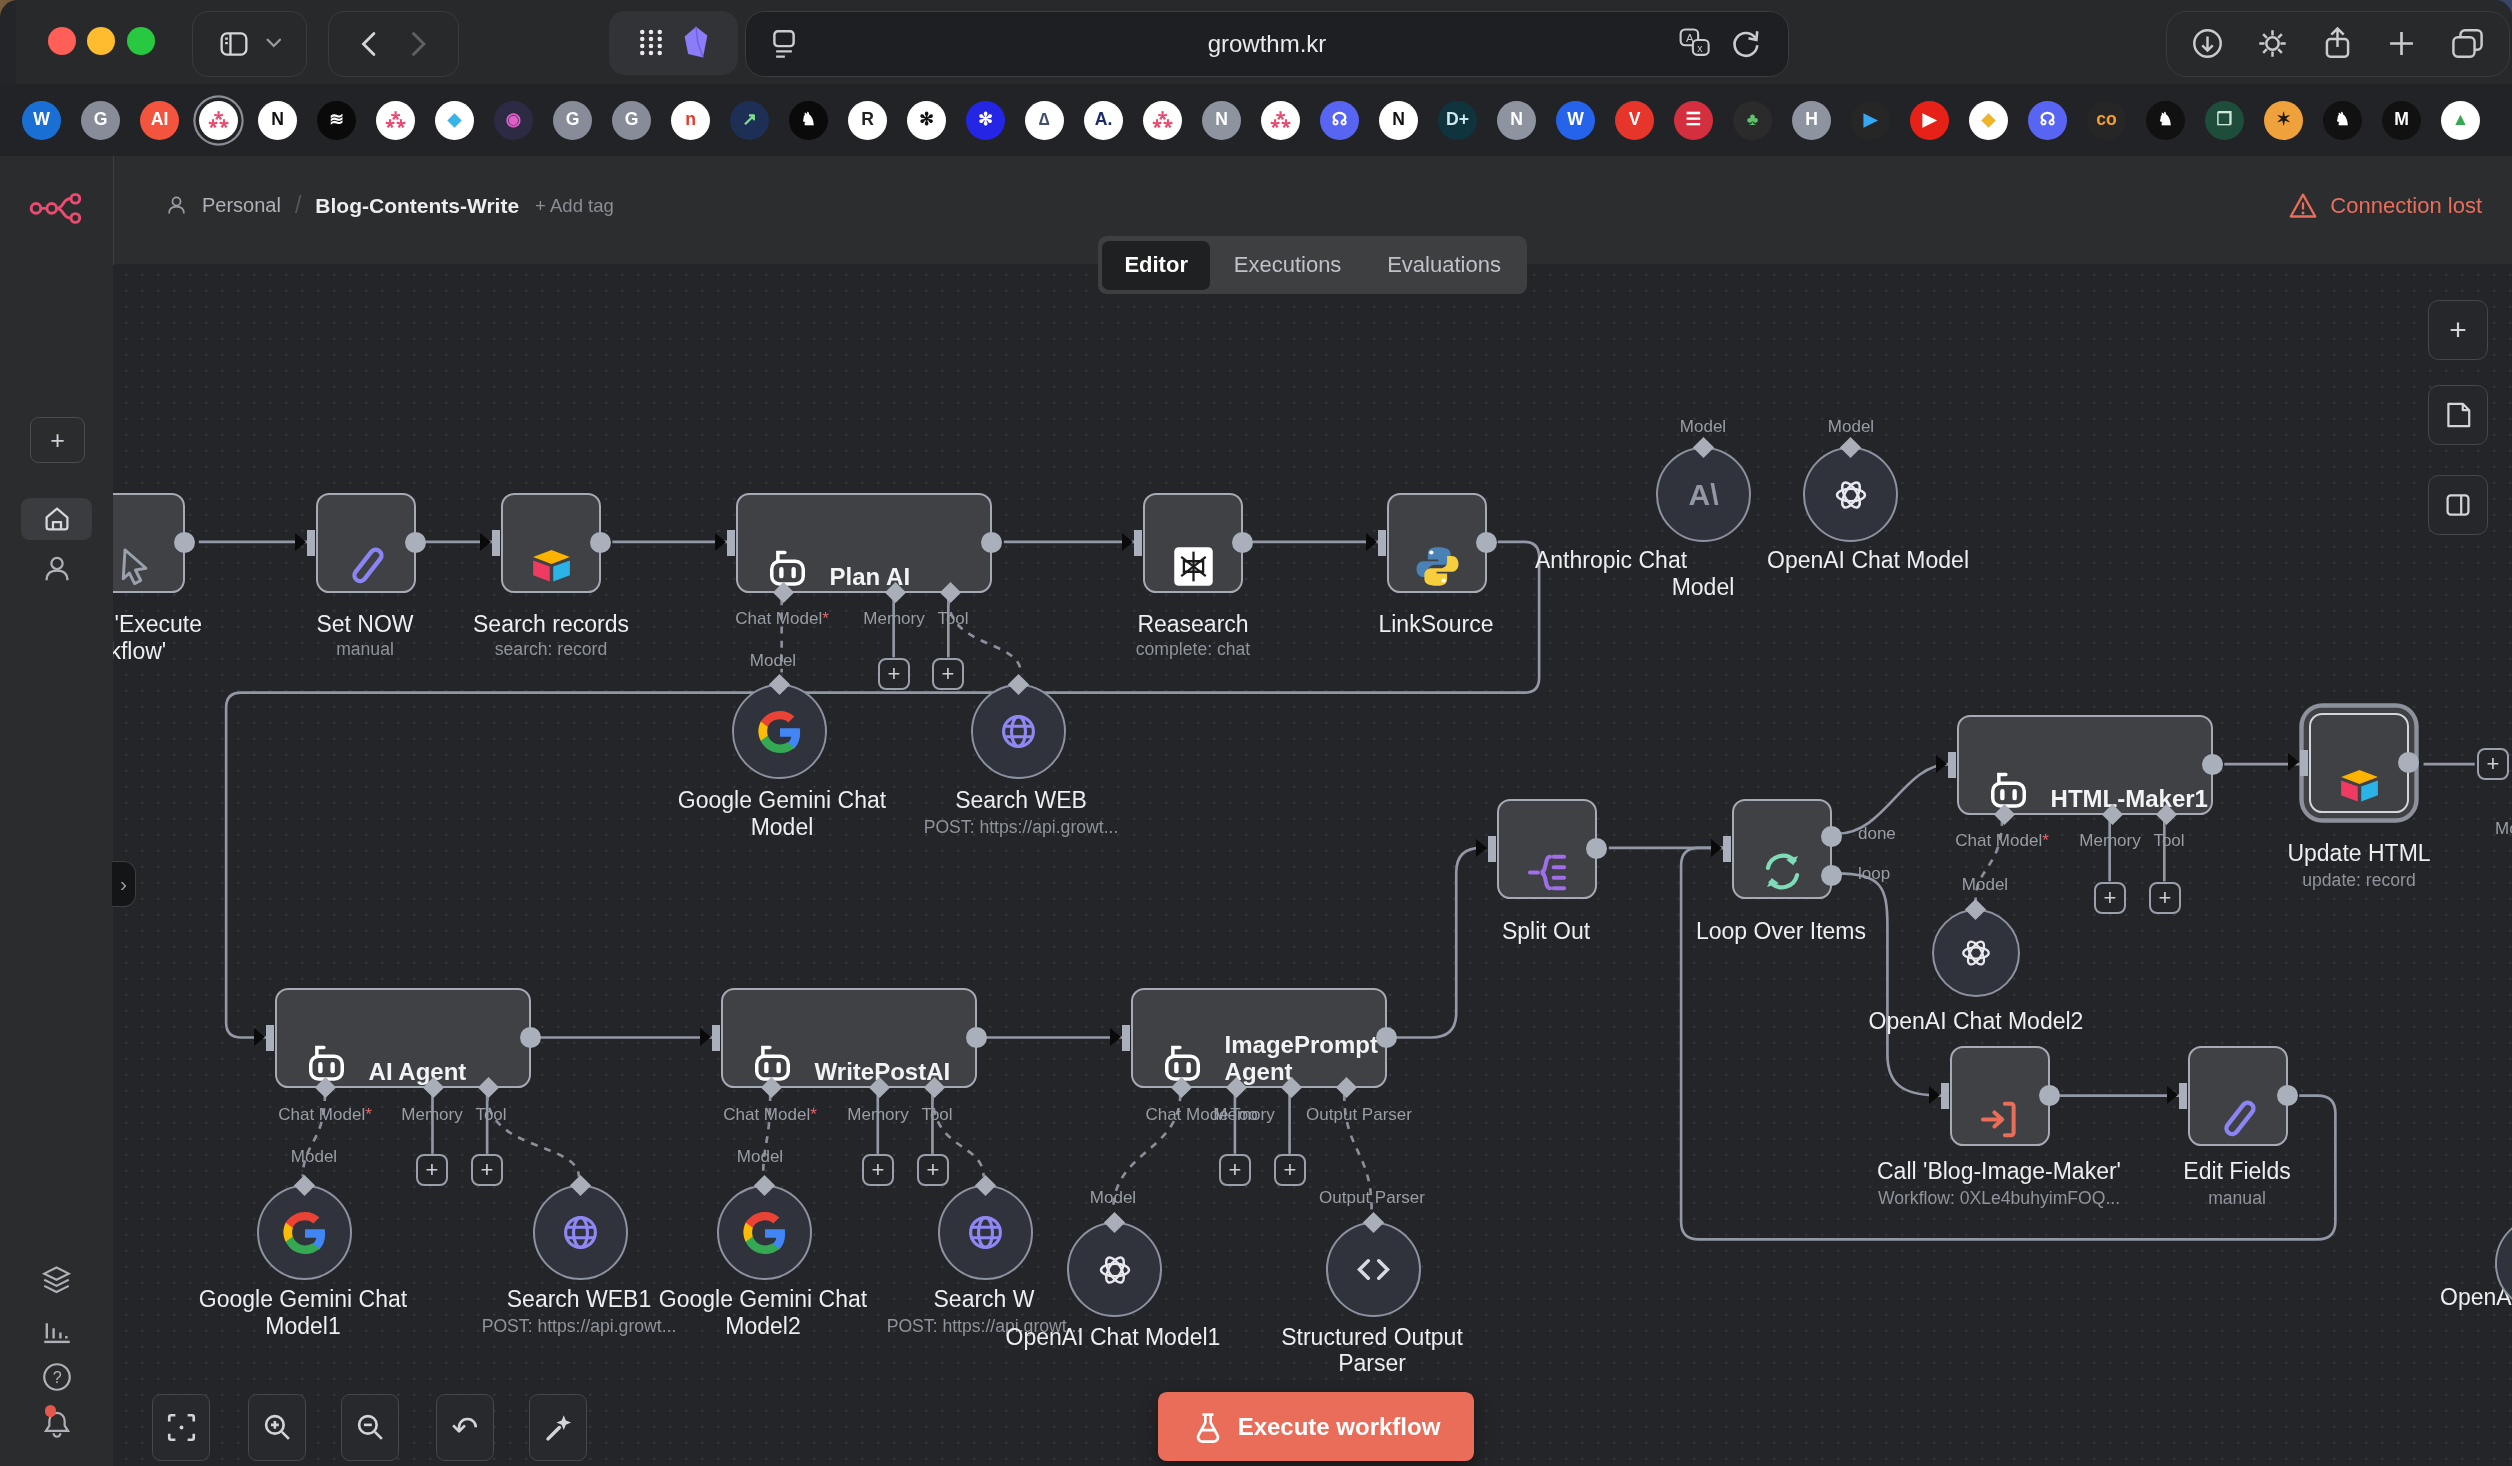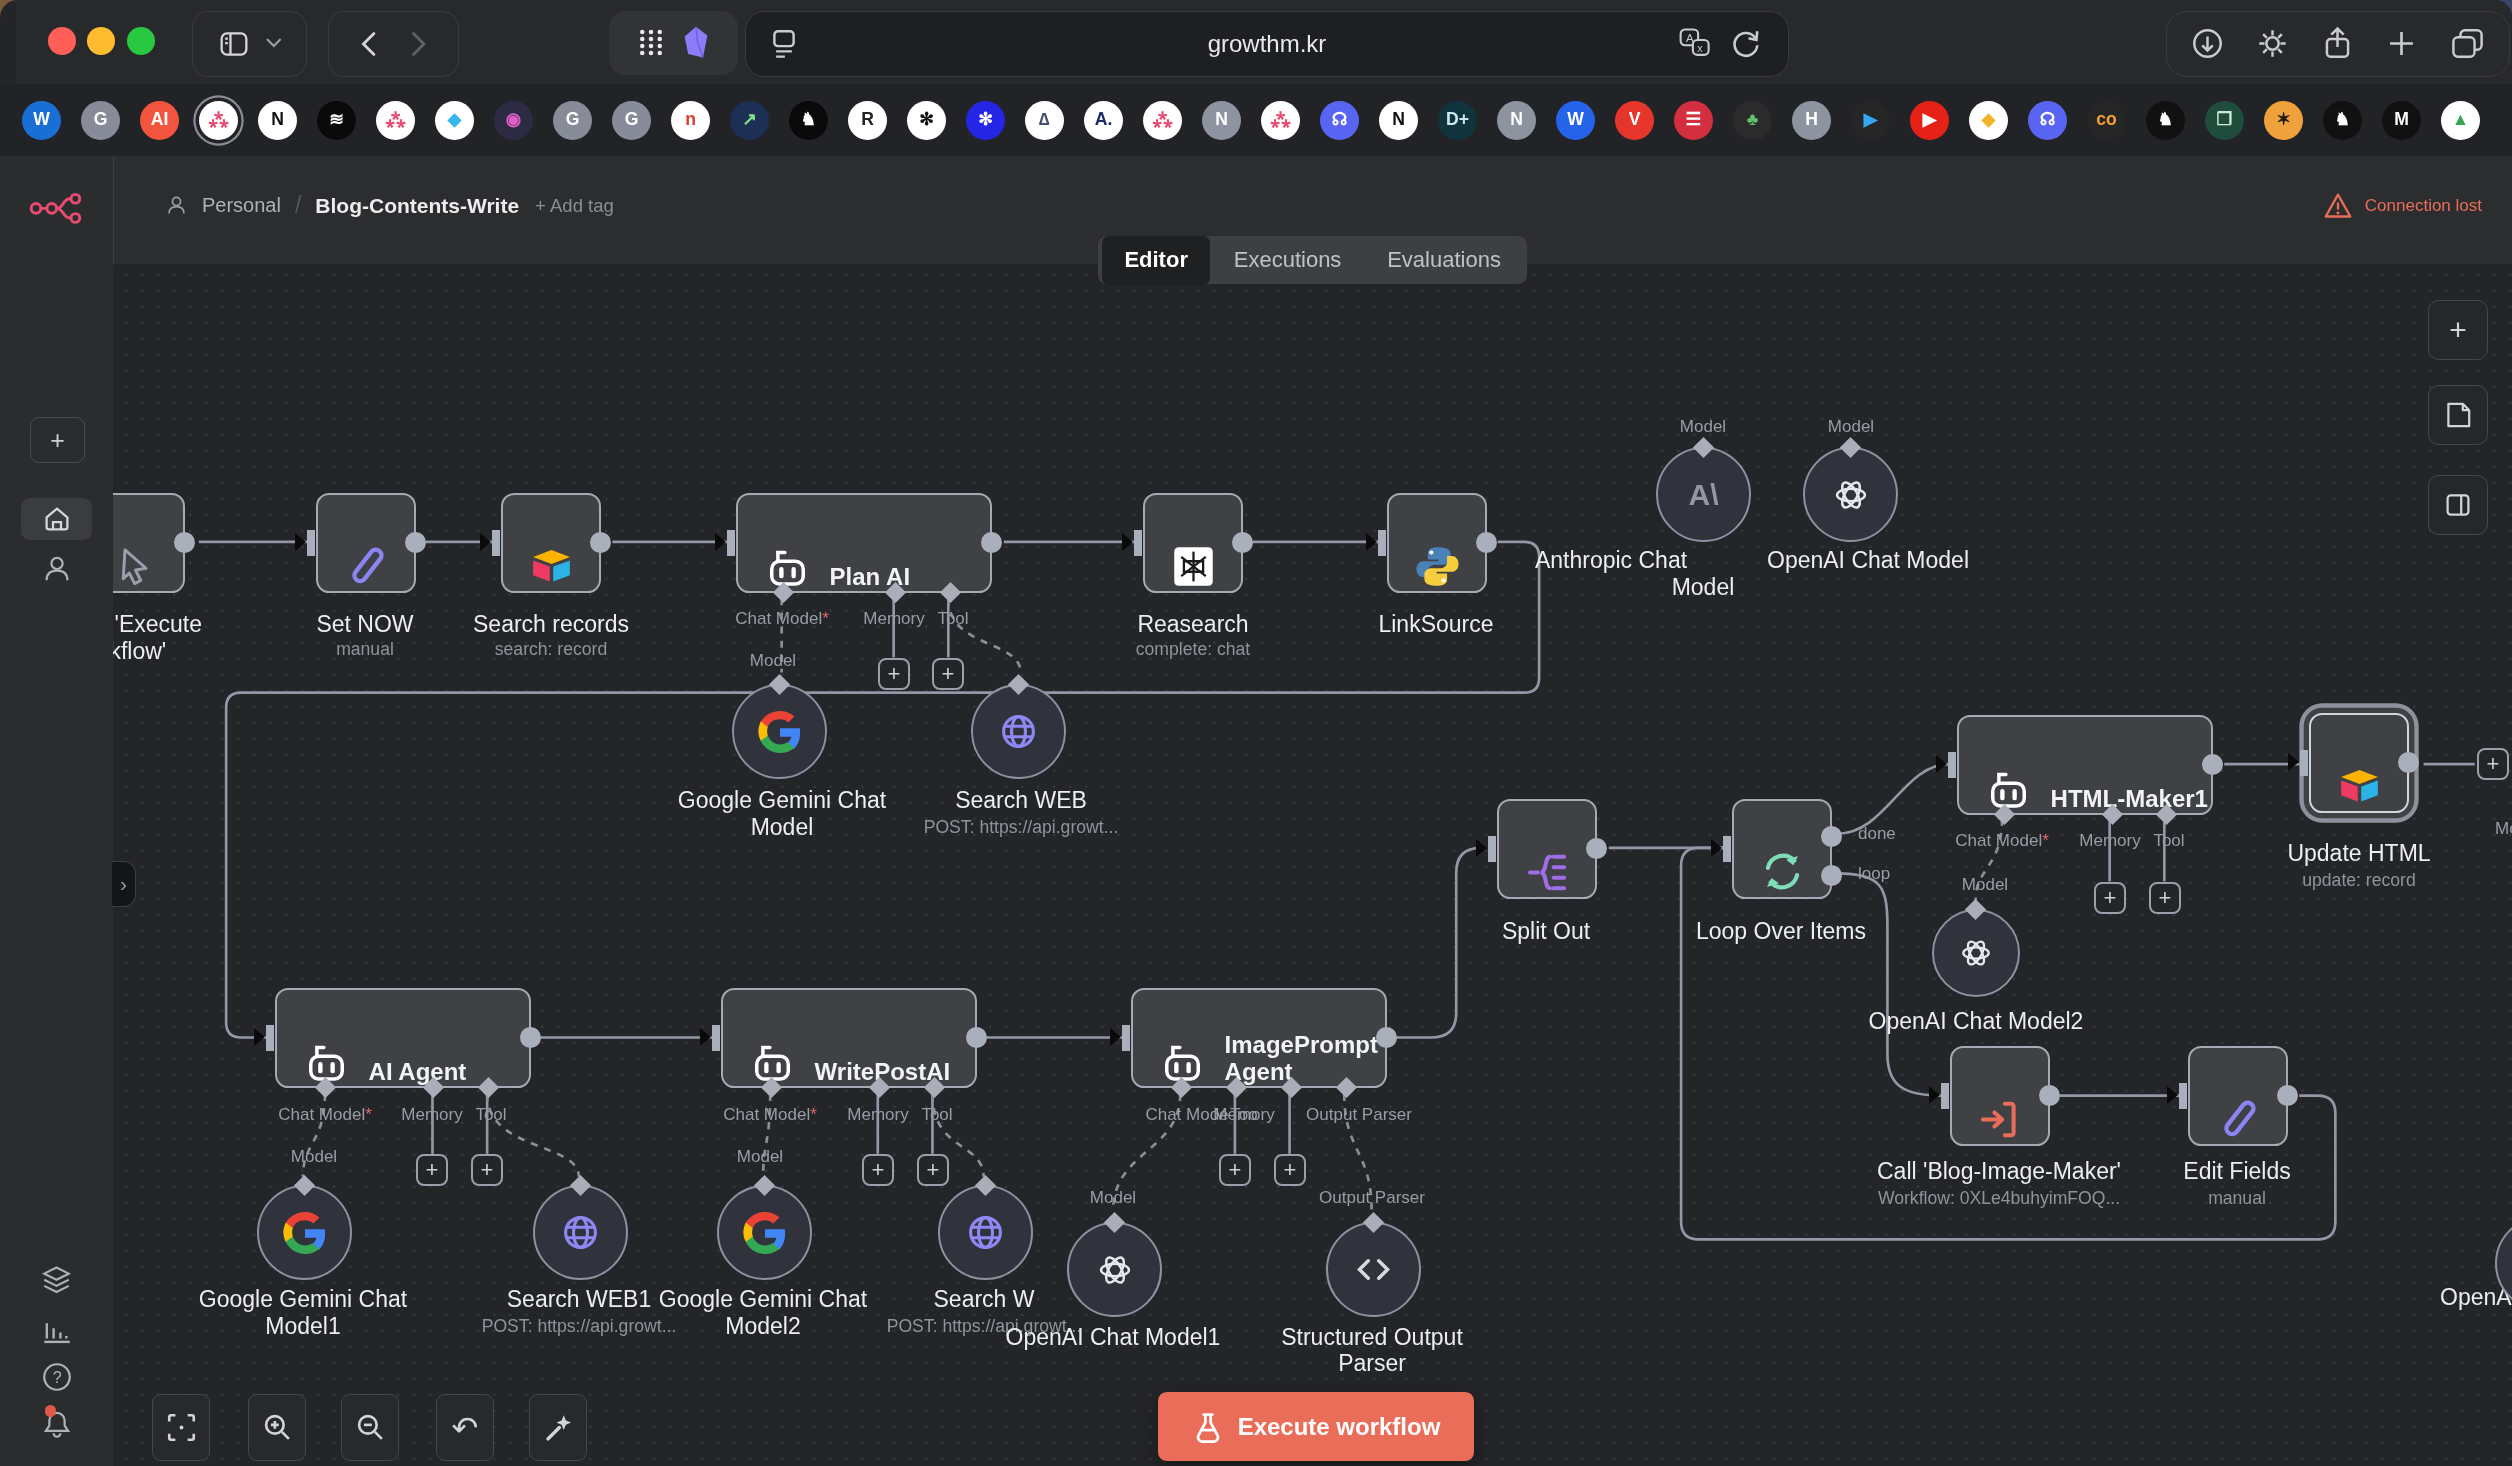--- a/index.html
+++ b/index.html
@@ -19,22 +19,22 @@
   .bm{width:39px;height:39px;border-radius:50%;flex:0 0 auto;display:flex;align-items:center;justify-content:center;font-size:17.6px;font-weight:700;line-height:1}
   .bm.ring{box-shadow:0 0 0 3.5px #222326,0 0 0 5.7px #8a8d94}
   
   .sidebar{position:absolute;left:0;top:156px;width:113px;height:1310px;background:#2b2c2e;border-right:0.9px solid #3e3f41}
   .apphead{position:absolute;left:114px;top:156px;right:0;height:108px;background:#2c2d2f}
   .crumbs{position:absolute;left:51px;top:36px;display:flex;align-items:center;gap:14px}
   .crumb-proj{color:#aeb1b8;font-size:20px}
   .crumb-sep{color:#55575c;font-size:23px}
   .crumb-name{color:#ededef;font-size:21px;font-weight:600}
   .addtag{color:#8b8e96;font-size:18.5px;margin-left:2px}
-  .connlost{position:absolute;right:30px;top:36px;display:flex;align-items:center;gap:12.3px;color:var(--accent);font-size:17px}
-  .tabs{position:absolute;left:1098px;top:236px;height:48px;background:#3e3f41;border-radius:8.8px;display:flex;align-items:center;padding:0 4.4px;gap:1.8px;z-index:8}
+  .connlost{position:absolute;right:30px;top:36px;display:flex;align-items:center;gap:12.3px;color:var(--accent);font-size:22px}
+  .tabs{position:absolute;left:1098px;top:236px;height:58px;background:#3e3f41;border-radius:8.8px;display:flex;align-items:center;padding:0 4.4px;gap:1.8px;z-index:8}
   .tab{padding:0 22px;height:49px;display:flex;align-items:center;color:#bfc2c8;font-size:22px;border-radius:7px}
   .tab.active{background:#1f2022;color:#ffffff;font-weight:600}
   
   .canvas{position:absolute;left:113px;top:265px;width:2399px;height:1201px;background:#242528;overflow:hidden;
     background-image:radial-gradient(circle,#3a3c40 1.4px,transparent 1.5px);background-size:16px 16px;background-position:5.3px 1.8px}
   .edges{position:absolute;left:0;top:0;z-index:1;pointer-events:none}
   .node{position:absolute;width:100px;height:100px;background:#3f4145;border:2.2px solid #a6aab5;border-radius:13.2px;display:flex;align-items:flex-end;justify-content:center;box-sizing:border-box;z-index:3}
   .node.wide{width:256px;justify-content:flex-start;padding-left:25px;gap:17.6px}
   .node .nm{color:#f2f3f5;font-size:24px;font-weight:600;line-height:1.15}
   .node.sel{border-color:#d2d5db;box-shadow:0 0 0 5.3px #3f4145,0 0 0 9.7px #8d919b}

